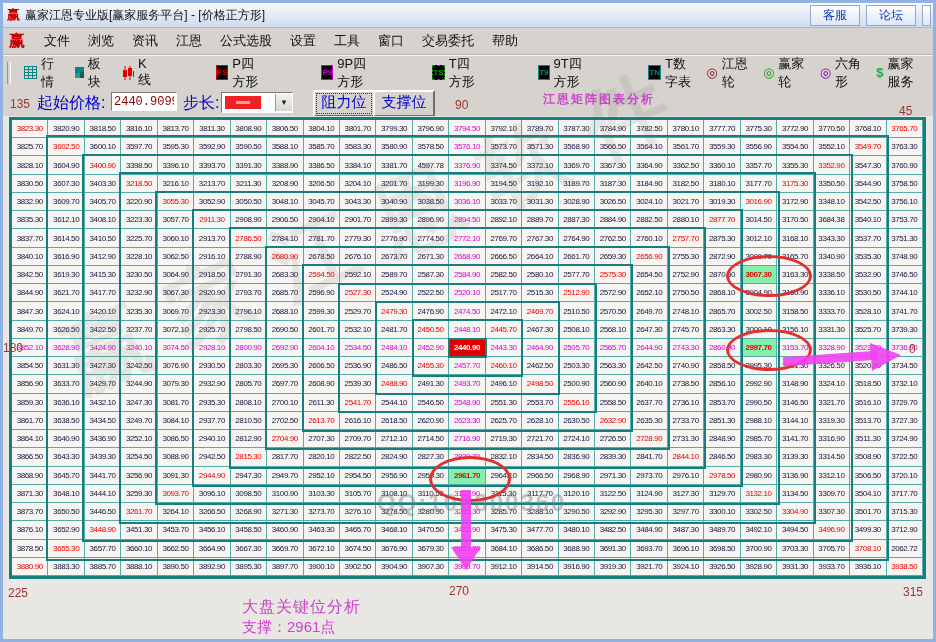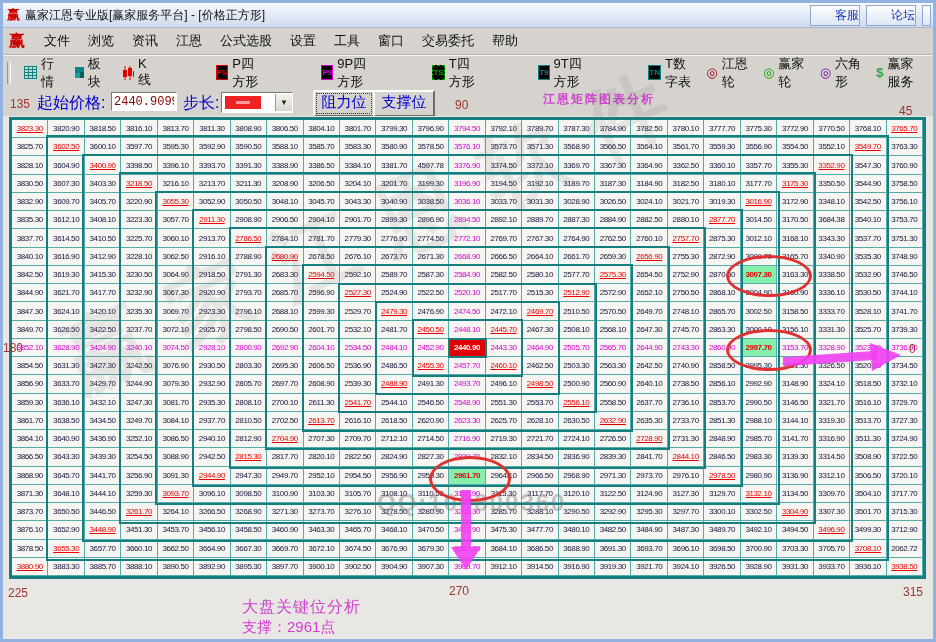--- a/index.html
+++ b/index.html
@@ -4,21 +4,21 @@
 <style>
   html,body{margin:0;padding:0;}
   body{width:936px;height:642px;overflow:hidden;font-family:"Liberation Sans","DejaVu Sans",sans-serif;background:#d6d3ce;}
   .window{position:relative;width:930px;height:636px;border:3px solid #92b2e2;background:#d6d3ce;box-sizing:content-box;}
 
   
   .titlebar{position:absolute;left:0;top:0;width:100%;height:24px;background:linear-gradient(#f7fafe,#cfdaee);border-bottom:1px solid #aab8d4;display:flex;align-items:center;}
   .title-logo{color:#d00000;font-weight:bold;font-size:13px;margin:0 5px 0 4px;}
   .title-text{font-size:12px;color:#111;}
   .title-btns{position:absolute;right:2px;top:2px;display:flex;gap:6px;}
-  .tbtn{width:48px;height:19px;font-size:12px;color:#1133bb;background:linear-gradient(#fefefe,#dde7f5);border:1px solid #8fa8cc;text-align:right;line-height:18px;}
+  .tbtn{width:48px;height:19px;font-size:12px;color:#1133bb;background:linear-gradient(#fefefe,#dde7f5);border:1px solid #8fa8cc;text-align:center;line-height:18px;}
   .tbtn.sliver{width:7px;}
 
   
   .menubar{position:absolute;left:0;top:25px;width:100%;height:26px;background:#d6d3ce;border-bottom:1px solid #b9b6b0;display:flex;align-items:center;}
   .menu-logo{color:#cc0000;font-weight:bold;font-size:16px;margin:0 10px 0 6px;}
   .menu-item{font-size:13px;color:#111;padding:3px 9px;}
 
   
   .toolbar{position:absolute;left:0;top:52px;width:100%;height:33px;background:#d6d3ce;border-top:1px solid #f5f4f1;border-bottom:1px solid #b9b6b0;display:flex;align-items:center;}
   .tb-sep{width:3px;height:22px;border-left:1px solid #989690;border-right:1px solid #fff;margin:0 6px 0 4px;}
@@ -37,21 +37,21 @@
   .combo-swatch::after{content:"";position:absolute;left:11px;top:5px;width:14px;height:3px;background:#ff9999;}
   .combo-arrow{margin-left:auto;width:16px;height:17px;background:linear-gradient(#f4f2ee,#d9d6d0);border-left:1px solid #9a9a9a;font-size:8px;text-align:center;line-height:17px;color:#222;}
   .pbtn{position:absolute;top:1px;width:58px;height:23px;background:#d6d3ce;border:2px solid;border-color:#fff #6f6d68 #6f6d68 #fff;font-size:15px;color:#0000cc;text-align:center;line-height:20px;}
   .pbtn.focused::after{content:"";position:absolute;inset:1px;border:1px dotted #333;}
   .grid-heading{position:absolute;left:540px;top:2px;font-size:12px;font-weight:bold;color:#cc44cc;letter-spacing:2px;}
 
   
   .panel{position:absolute;left:0;top:113px;width:100%;height:523px;background:#e9e7e3;}
   .gann-grid{position:absolute;left:7px;top:115px;width:915px;height:460px;border:2px solid #157e7e;box-sizing:border-box;display:grid;grid-template-columns:repeat(25,1fr);grid-template-rows:repeat(25,1fr);background:#f7f5f2;}
   .cell{border-right:1px solid #55aaaa;border-bottom:1px solid #55aaaa;font-size:8px;letter-spacing:-0.4px;display:flex;align-items:center;justify-content:center;overflow:hidden;white-space:nowrap;color:#14143c;}
-  .cell.c-d{color:#e80000;text-decoration:underline;}
+  .cell.c-d{color:#e80000;}
   .cell.c-x{color:#d400d4;}
   .cell.c-hl{background:#86efac;color:#e80000;font-weight:bold;}
   .cell.c-ctr{background:#e00000;color:#fff;font-weight:bold;}
   .ring{position:absolute;border:2px solid #157e7e;pointer-events:none;box-sizing:border-box;}
   .corner-label{position:absolute;font-size:12px;color:#9c3430;}
 
   
   .wm-brand{position:absolute;left:30px;top:140px;width:820px;font-size:84px;font-weight:bold;color:rgba(110,110,110,0.12);transform:rotate(-24deg);pointer-events:none;letter-spacing:30px;white-space:nowrap;}
   .wm-qq{position:absolute;left:374px;top:486px;font-size:24px;font-weight:bold;color:rgba(120,120,120,0.40);letter-spacing:2px;pointer-events:none;}
   .ellipse{position:absolute;border:3px solid #e03030;border-radius:50%;pointer-events:none;}

